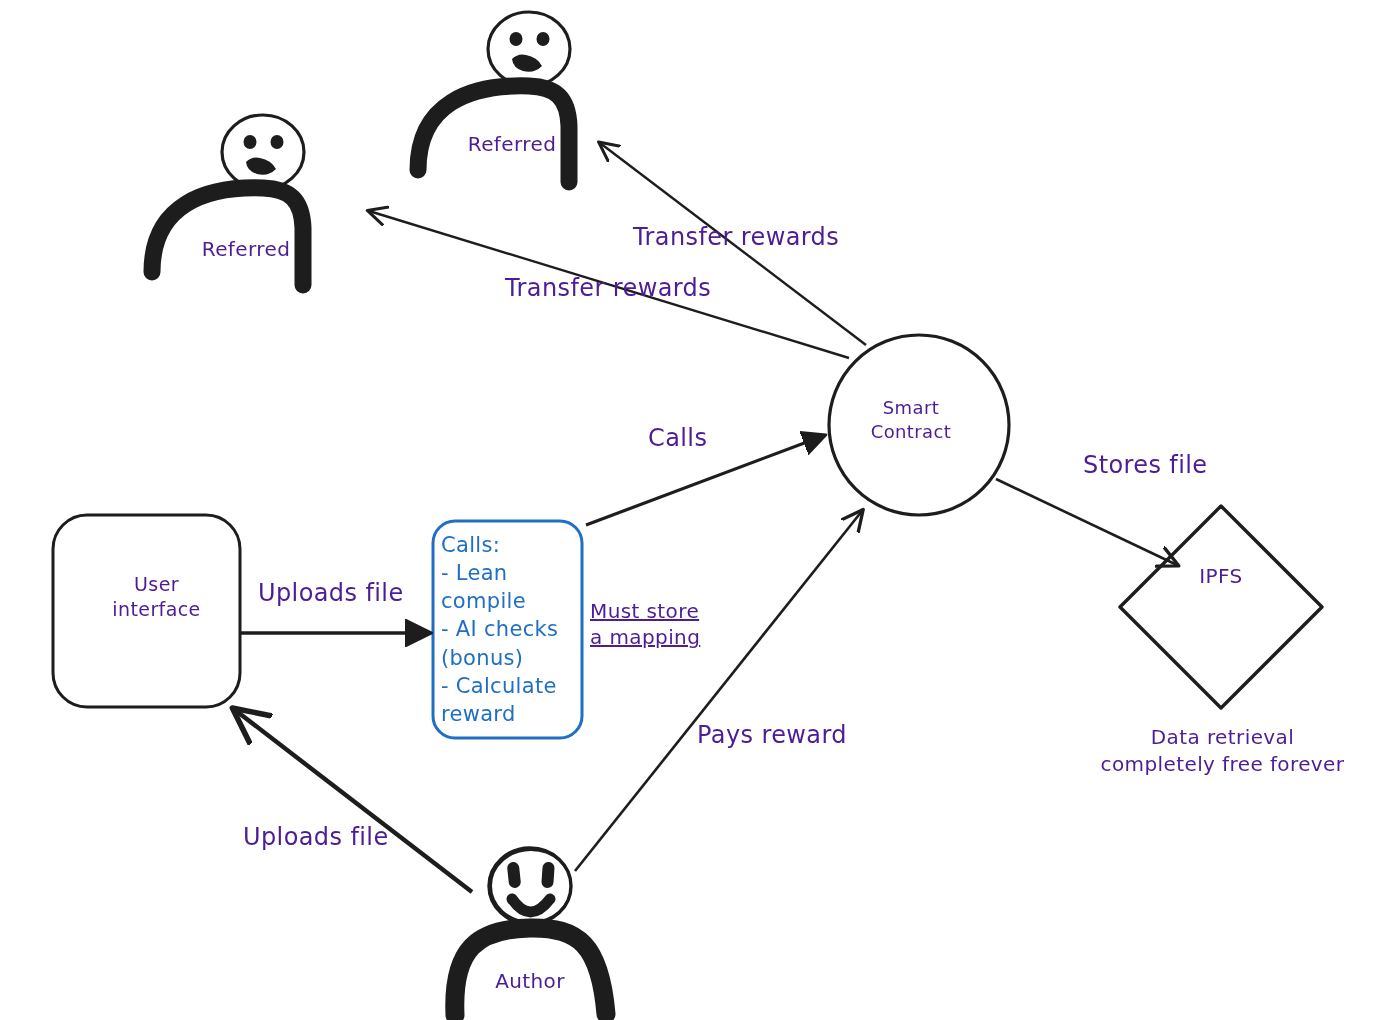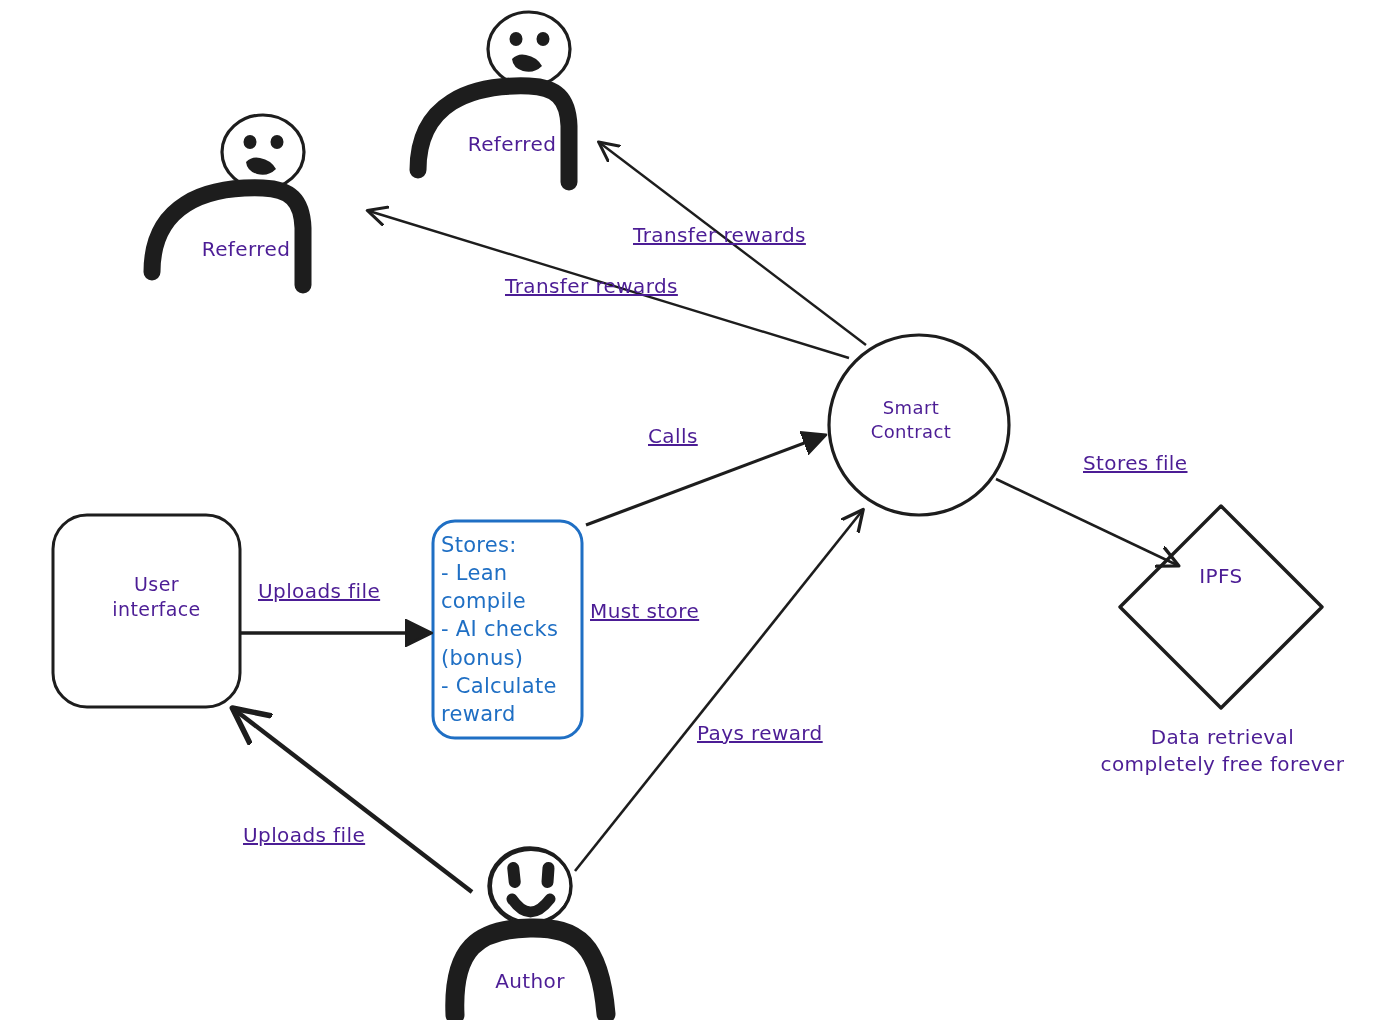--- a/index.html
+++ b/index.html
@@ -29,22 +29,21 @@
     color: #4c1d95;
     white-space: pre;
     letter-spacing: 0.4px;
     line-height: 1.32;
   }
   .node-label {
     text-align: center;
     font-size: 19px;
   }
   .edge-label {
-    font-size: 20px;
-    text-decoration: underline;
+    font-size: 24px;
   }
   .note-text {
     font-size: 20px;
     text-decoration: underline;
   }
   .figure-label {
     font-size: 20px;
     text-align: center;
   }
   .server-box-text {
@@ -130,21 +129,21 @@
   <div class="hand-text figure-label" style="left:452px; top:131px; width:120px;">Referred</div>
 
   <div class="hand-text figure-label" style="left:470px; top:968px; width:120px;">Author</div>
 
   <div style="position:absolute; left:53px; top:572px; width:207px;">
     <div class="hand-text node-label" style="position:static;">User</div>
     <div class="hand-text node-label" style="position:static;">interface</div>
   </div>
 
   <div style="position:absolute; left:441px; top:531px; width:148px;">
-    <div class="server-box-text" style="position:static;">Stores:</div>
+    <div class="server-box-text" style="position:static;">Calls:</div>
     <div class="server-box-text" style="position:static;">- Lean</div>
     <div class="server-box-text" style="position:static;">compile</div>
     <div class="server-box-text" style="position:static;">- AI checks</div>
     <div class="server-box-text" style="position:static;">(bonus)</div>
     <div class="server-box-text" style="position:static;">- Calculate</div>
     <div class="server-box-text" style="position:static;">reward</div>
   </div>
 
   <div style="position:absolute; left:829px; top:396px; width:164px;">
     <div class="hand-text node-label" style="position:static; font-size:18px;">Smart</div>
@@ -162,20 +161,21 @@
   <div class="hand-text edge-label" style="left:1083px; top:450px;">Stores file</div>
 
   <div class="hand-text edge-label" style="left:258px; top:578px;">Uploads file</div>
 
   <div class="hand-text edge-label" style="left:243px; top:822px;">Uploads file</div>
 
   <div class="hand-text edge-label" style="left:697px; top:720px;">Pays reward</div>
 
   <div style="position:absolute; left:590px; top:598px;">
     <div class="hand-text note-text" style="position:static;">Must store</div>
+    <div class="hand-text note-text" style="position:static;">a mapping</div>
   </div>
 
   <div style="position:absolute; left:1060px; top:724px; width:325px;">
     <div class="hand-text caption" style="position:static;">Data retrieval</div>
     <div class="hand-text caption" style="position:static;">completely free forever</div>
   </div>
 
 </div>
 
 </body></html>

